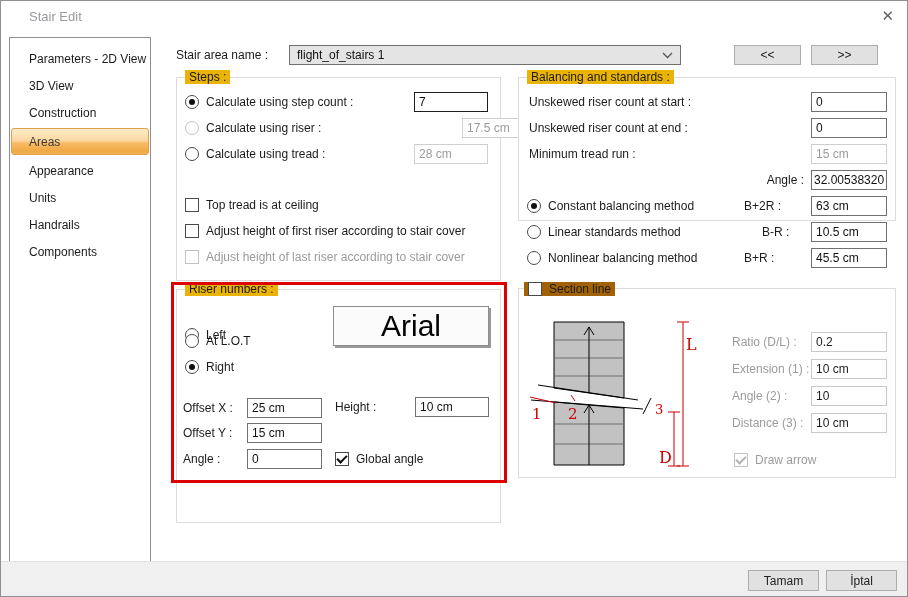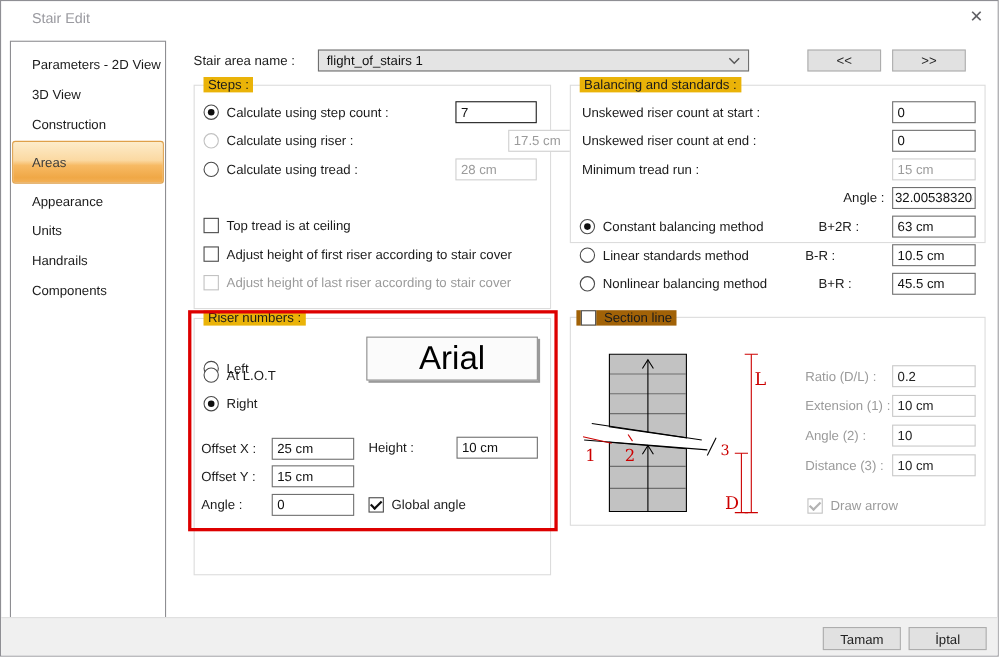--- a/index.html
+++ b/index.html
@@ -4,21 +4,21 @@
 <style>
   html,body{margin:0;padding:0;background:#d8d8d8;font-family:"Liberation Sans",sans-serif;}
   .window{position:relative;width:908px;height:597px;background:#fff;border:1px solid #8f8f94;box-sizing:border-box;overflow:hidden;}
   .abs{position:absolute;}
   .label{font-size:12px;color:#1b1b1b;white-space:nowrap;}
   .gray{color:#9b9b9b;}
   .titlebar-text{position:absolute;left:28px;top:8px;font-size:13px;color:#9a9aa0;}
   .close-x{position:absolute;right:13px;top:6px;font-size:15px;color:#606065;line-height:18px;}
   .sidebar{position:absolute;left:8px;top:36px;width:142px;height:525px;border:1px solid #8e8e92;box-sizing:border-box;background:#fff;padding-top:7px;}
   .side-item{height:27px;display:flex;align-items:center;padding-left:19px;font-size:12px;color:#1b1b1b;}
-  .side-item.selected{height:39px;margin:2px 1px;border:1px solid #dfa049;border-radius:3px;padding-left:17px;
+  .side-item.selected{height:27px;margin:2px 1px;border:1px solid #dfa049;border-radius:3px;padding-left:17px;
     background:linear-gradient(180deg,#fdecca 0%,#fbd9a2 45%,#f7ba64 58%,#f0a846 88%,#f3b158 100%);box-sizing:border-box;color:#3c3c3c;}
   .combo{position:absolute;left:288px;top:44px;width:392px;height:20px;box-sizing:border-box;border:1px solid #707070;background:#e4e4e4;display:flex;align-items:center;padding:0 7px;font-size:12px;color:#111;}
   .combo .chev{margin-left:auto;}
   .btn{position:absolute;box-sizing:border-box;display:flex;align-items:center;justify-content:center;background:#e1e1e1;border:1px solid #adadad;font-size:12px;color:#222;}
   .group{position:absolute;border:1px solid #dcdcdc;background:#fff;box-sizing:border-box;}
   .group-title{position:absolute;top:-8px;left:8px;background:#eab308;padding:0 4px;font-size:12px;color:#1b1b1b;white-space:nowrap;}
   .input{position:absolute;box-sizing:border-box;height:20px;border:1px solid #707070;background:#fff;font-family:"Liberation Sans",sans-serif;font-size:12px;color:#111;padding:0 4px;}
   .input.focus{border-color:#1d1d1d;}
   .input.disabled{border-color:#cfcfcf;color:#9b9b9b;}
   .input.soft{border-color:#c9c9c9;color:#222;}
@@ -112,21 +112,21 @@
       <span class="rb sel"></span>
       <span class="label">Constant balancing method</span>
     </div>
     <div class="abs label" style="left:225px;top:121px;">B+2R :</div>
     <input class="input" style="left: 292px; top: 118px; width: 76px;" value="63 cm">
 
     <div class="row" style="left:8px;top:144px;height:20px;">
       <span class="rb"></span>
       <span class="label">Linear standards method</span>
     </div>
-    <div class="abs label" style="left:213px;top:147px;">B-R :</div>
+    <div class="abs label" style="left:243px;top:147px;">B-R :</div>
     <input class="input" style="left: 292px; top: 144px; width: 76px;" value="10.5 cm">
 
     <div class="row" style="left:8px;top:170px;height:20px;">
       <span class="rb"></span>
       <span class="label">Nonlinear balancing method</span>
     </div>
     <div class="abs label" style="left:225px;top:173px;">B+R :</div>
     <input class="input" style="left: 292px; top: 170px; width: 76px;" value="45.5 cm">
   </div>
 

